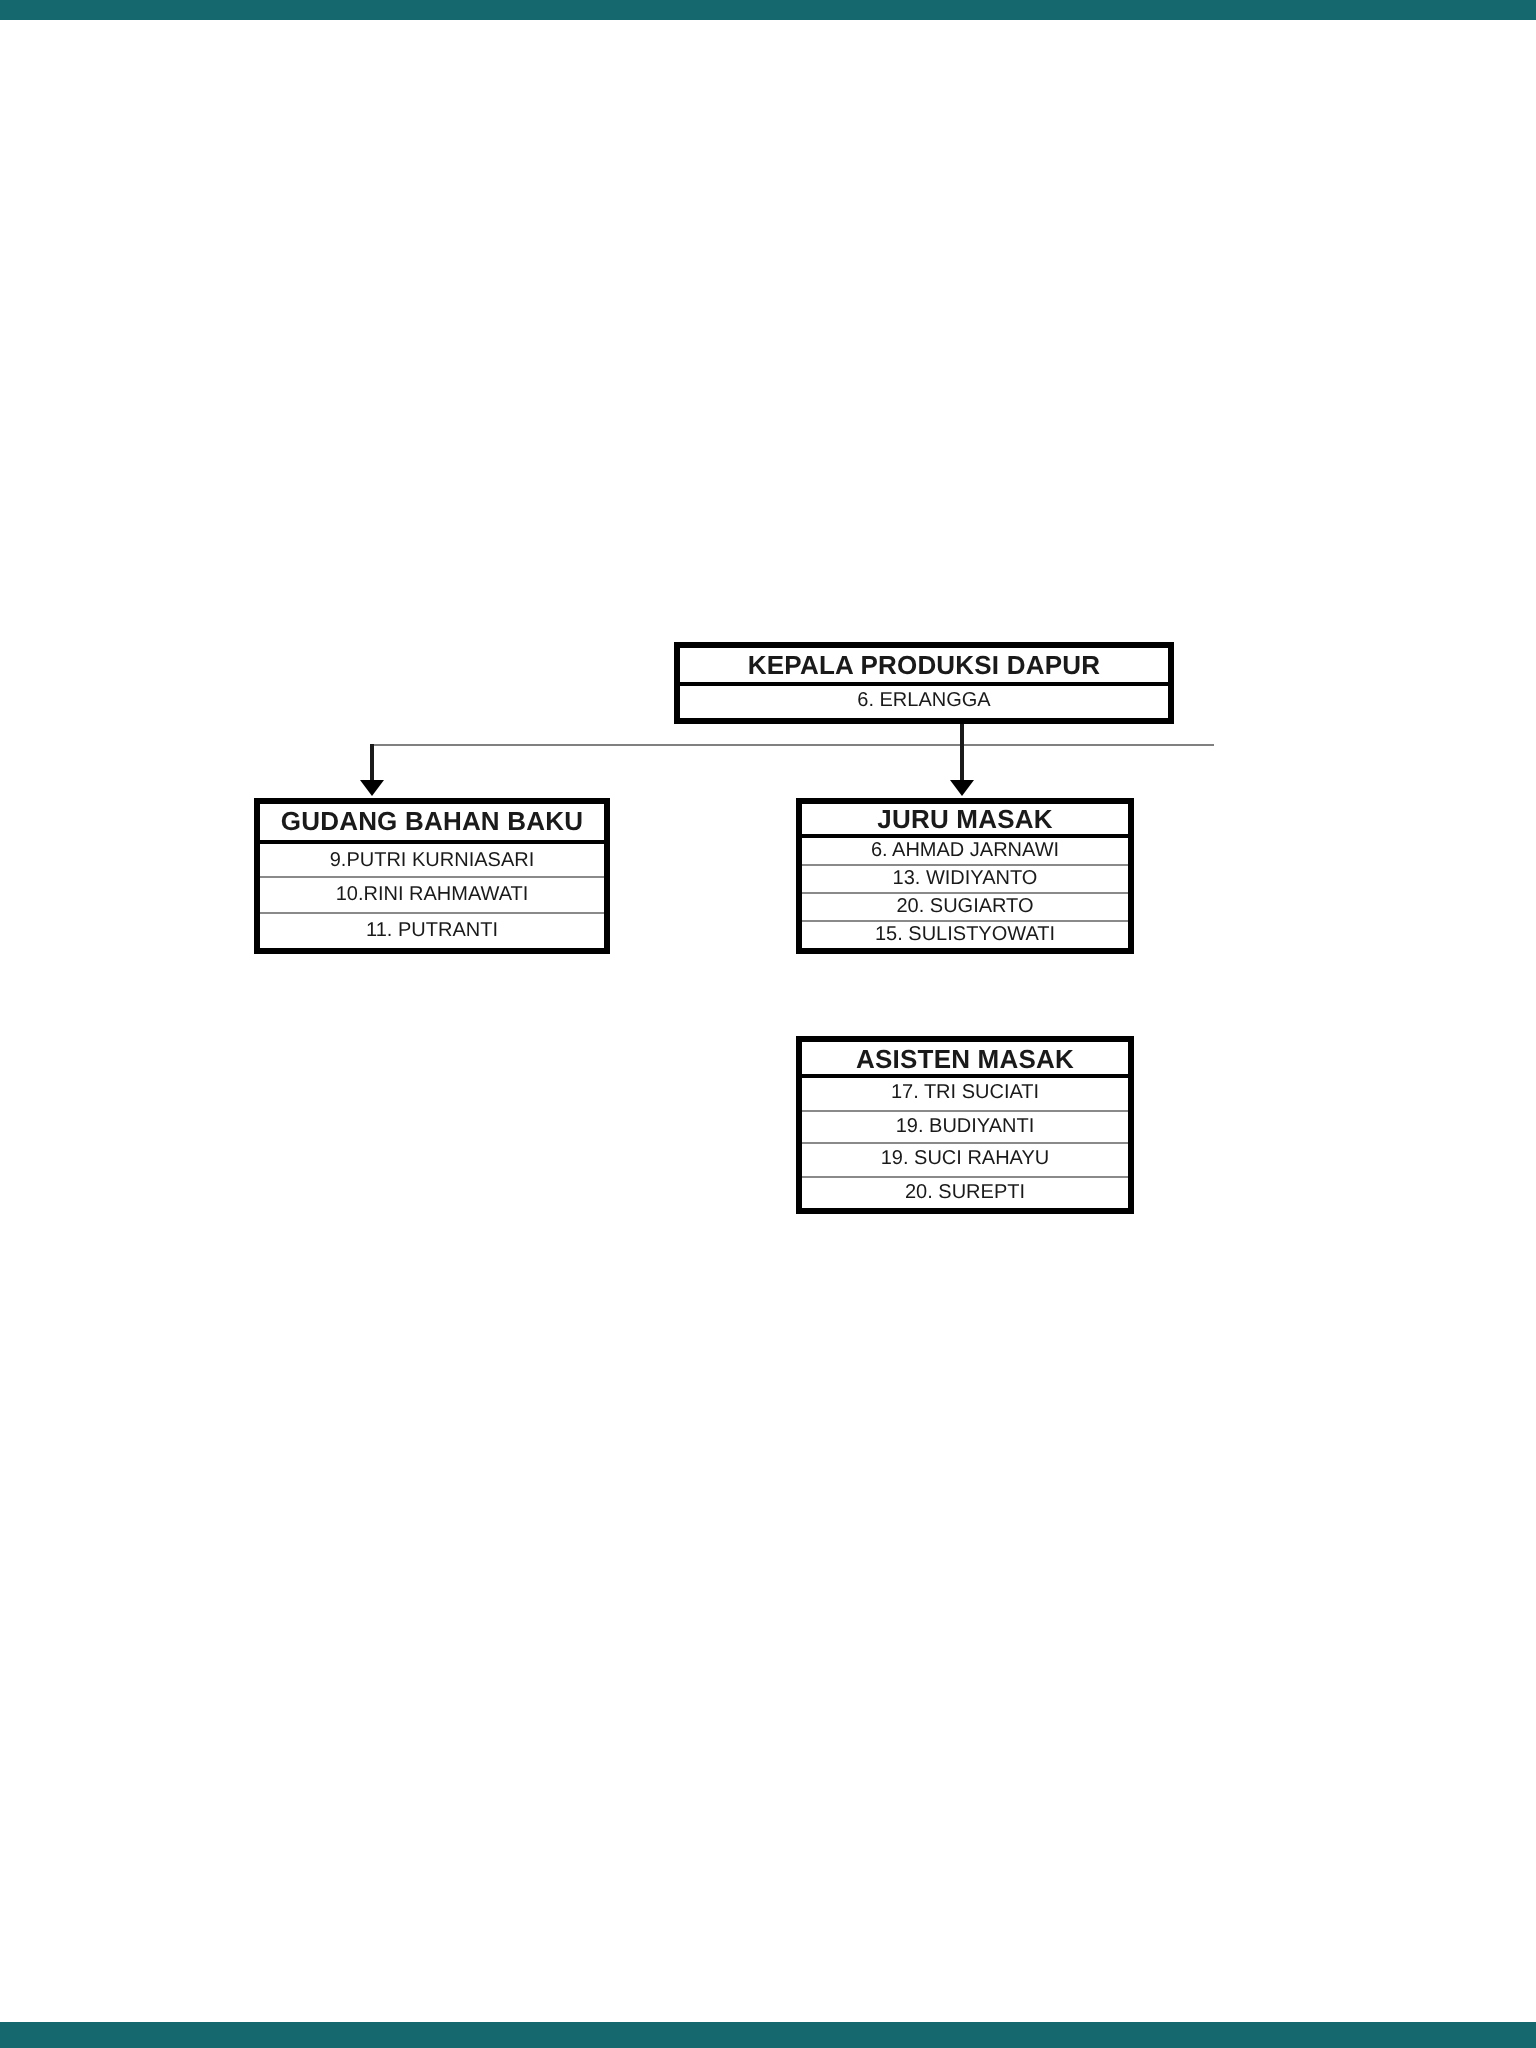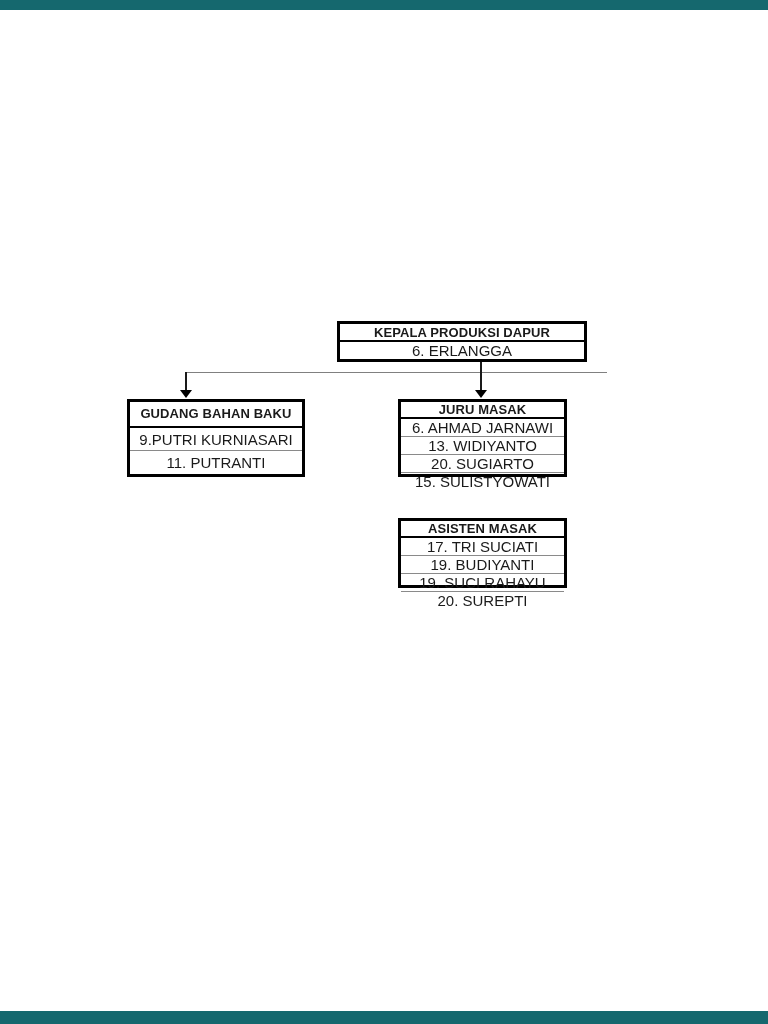--- a/index.html
+++ b/index.html
@@ -31,32 +31,32 @@
   .org-box .hdr {
     font-weight: bold;
     font-size: 13px;
     text-align: center;
     border-bottom: 2px solid #000000;
     display: flex; align-items: center; justify-content: center;
     flex: 1.05;
     letter-spacing: 0.1px;
   }
   .org-box .row {
-    font-size: 15px;
+    font-size: 10px;
     text-align: center;
     display: flex; align-items: center; justify-content: center;
     flex: 1;
     border-top: 1px solid #8a8a8a;
   }
   .org-box .row:nth-of-type(2) { border-top: none; }
 
   .box-root    { left: 337px; top: 321px; width: 250px; height: 41px; }
   .box-gudang  { left: 127px; top: 399px; width: 178px; height: 78px; }
   .box-juru    { left: 398px; top: 399px; width: 169px; height: 78px; }
-  .box-asisten { left: 398px; top: 518px; width: 169px; height: 70px; }
+  .box-asisten { left: 398px; top: 518px; width: 169px; height: 89px; }
 
   .conn { position: absolute; }
   .conn.h-line {
     left: 186px; top: 372px; width: 421px; height: 1px;
     background: #808080;
   }
   .conn.v-root {
     left: 480px; top: 362px; width: 2px; height: 29px;
     background: #1a1a1a;
   }
@@ -89,20 +89,21 @@
 
   <div class="conn h-line"></div>
   <div class="conn v-root"></div>
   <div class="conn v-left"></div>
   <div class="arrow-down arrow-left-group"></div>
   <div class="arrow-down arrow-mid-group"></div>
 
   <div class="org-box box-gudang">
     <div class="hdr">GUDANG BAHAN BAKU</div>
     <div class="row">9.PUTRI KURNIASARI</div>
+    <div class="row">10.RINI RAHMAWATI</div>
     <div class="row">11. PUTRANTI</div>
   </div>
 
   <div class="org-box box-juru">
     <div class="hdr">JURU MASAK</div>
     <div class="row">6. AHMAD JARNAWI</div>
     <div class="row">13. WIDIYANTO</div>
     <div class="row">20. SUGIARTO</div>
     <div class="row">15. SULISTYOWATI</div>
   </div>

